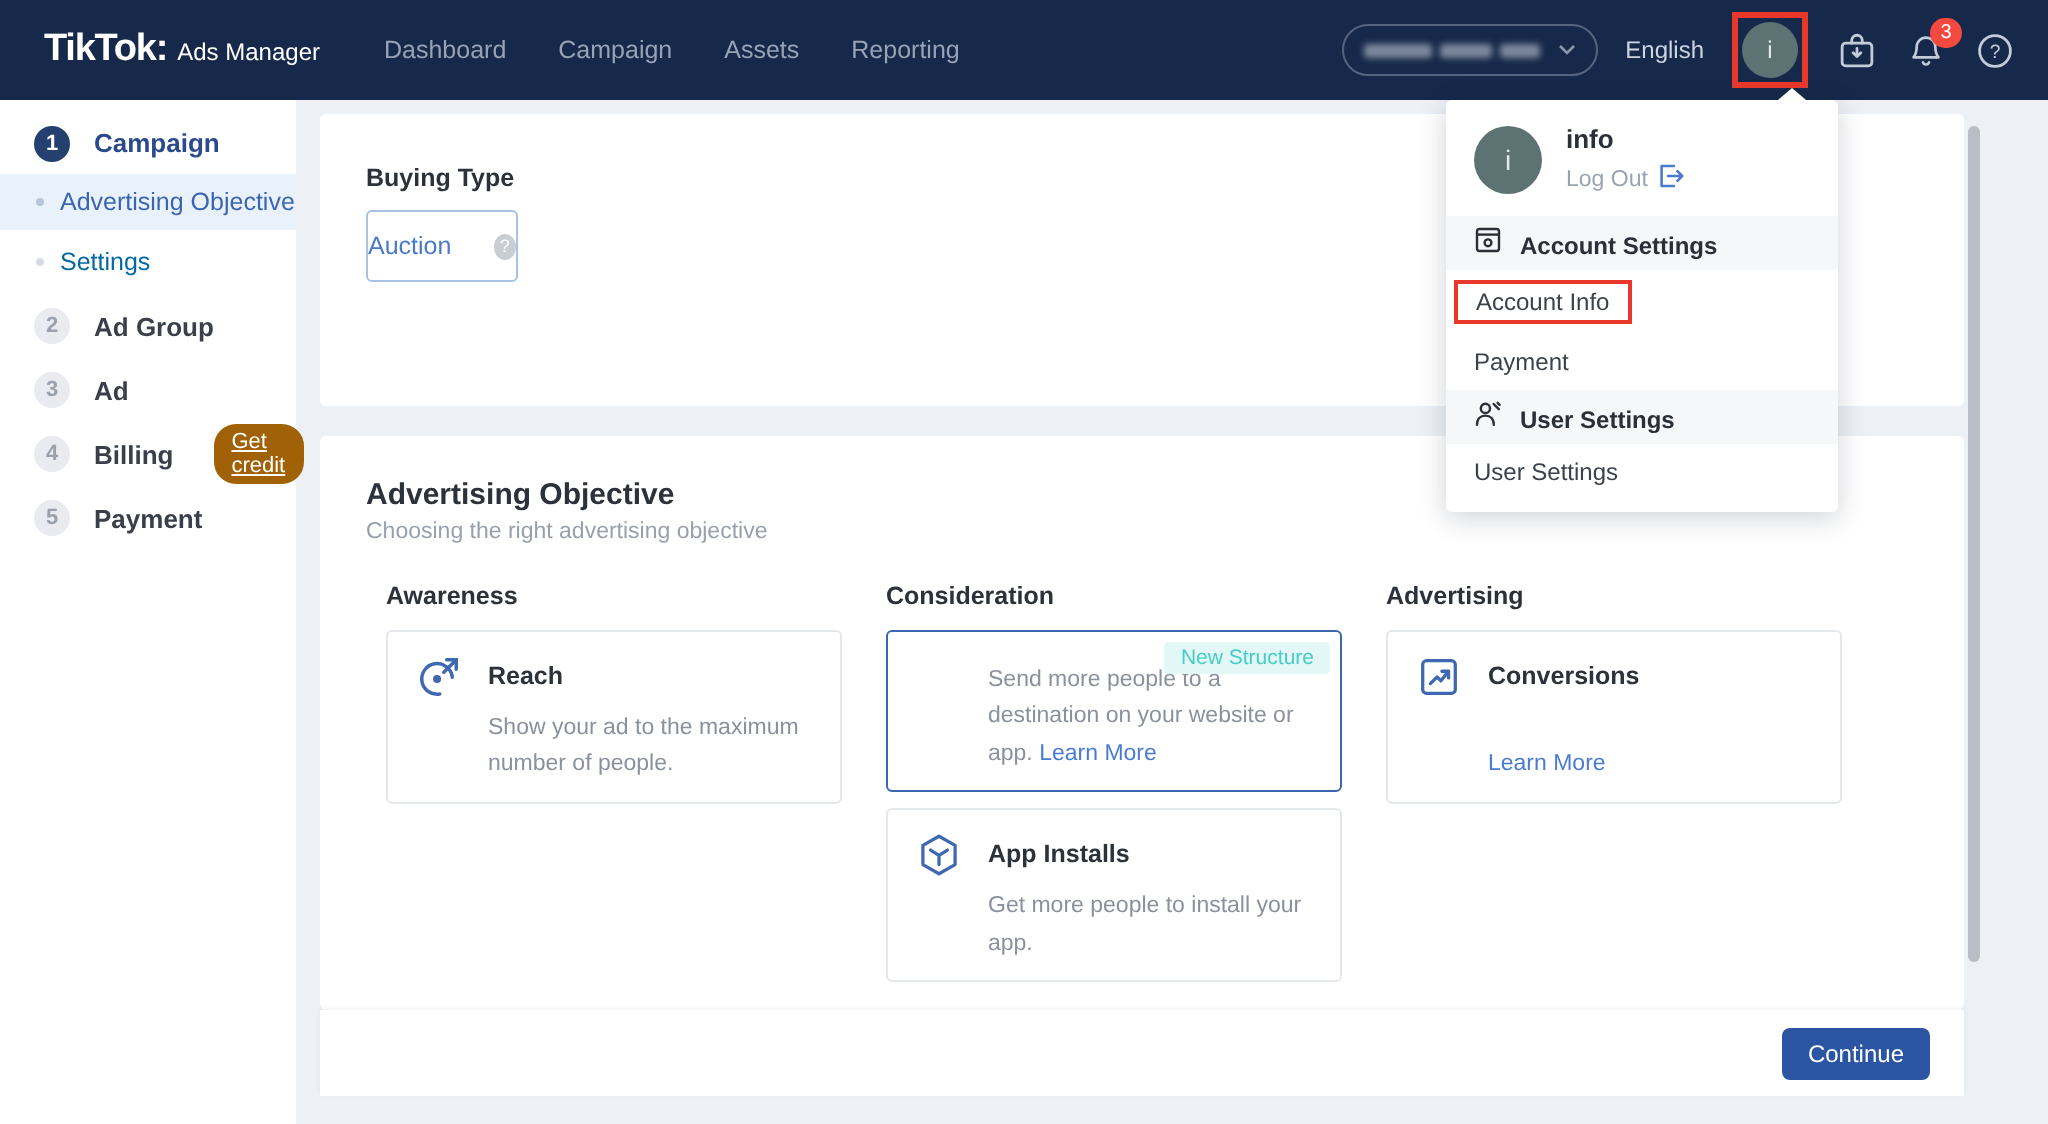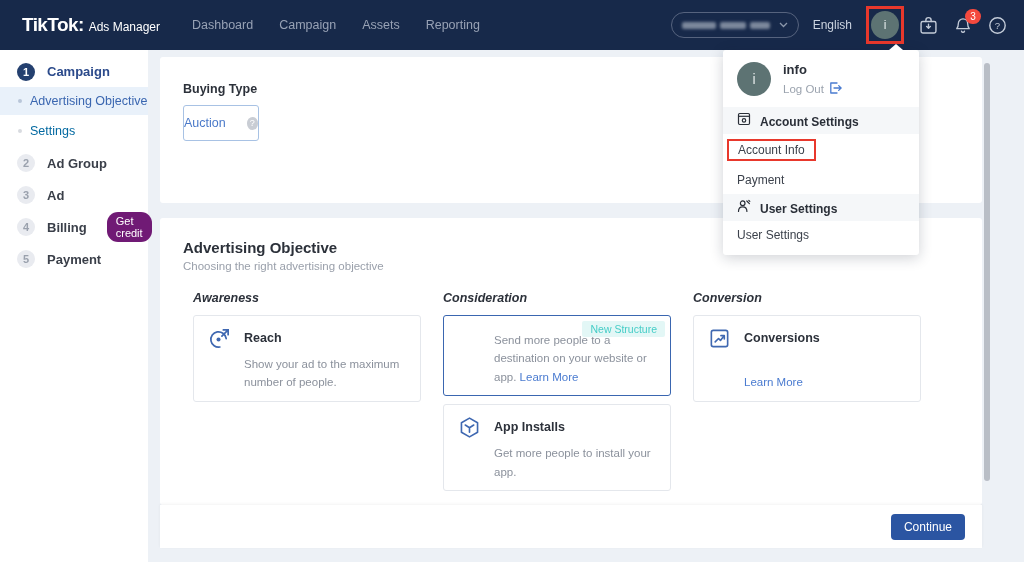--- a/index.html
+++ b/index.html
@@ -44,38 +44,38 @@
   .step-big { height:32px; }
   .step-circle { width:18px; height:18px; border-radius:50%; background:#e9ebf0; color:#9aa1ad; font-size:11px; font-weight:700; display:flex; align-items:center; justify-content:center; flex:none; }
   .step-circle.active { background:#24406f; color:#fff; }
   .step-label { font-size:13px; font-weight:700; color:#3a3f49; }
   .step-label.active { color:#2b4a8b; }
   .substep { display:flex; align-items:center; gap:8px; padding-left:18px; height:28px; font-size:12.5px; color:#0369a1; cursor:pointer; }
   .substep .dot { width:4px; height:4px; border-radius:50%; background:#d8dbe0; flex:none; }
   .substep.active { background:#e9f1fa; color:#3a66b0; height:28px; }
   .substep.active .dot { background:#b9c6d8; }
   .substep.plain { height:32px; }
-  .credit-badge { background:#701a75; color:#fff; font-size:11px; padding:3px 9px; border-radius:11px; margin-left:8px; cursor:pointer; }
+  .credit-badge { background:#a16207; color:#fff; font-size:11px; padding:3px 9px; border-radius:11px; margin-left:8px; cursor:pointer;text-decoration:underline; }
 
   
   .card-top { position:absolute; left:160px; top:57px; width:822px; height:146px; background:#fff; border-radius:3px; }
   .tabs { display:flex; gap:30px; padding:27px 0 0 23px; font-size:13.5px; }
   .tab { color:#8b919c; cursor:pointer; position:relative; }
   .tab.active { color:#2c313a; font-weight:700; }
   .tab.active::after { content:""; position:absolute; left:0; right:0; bottom:-9px; height:3px; background:#3fd4cd; border-radius:2px; }
   .buying-label { margin:25px 0 0 23px; font-size:12.5px; font-weight:700; color:#2c313a; }
   .auction-btn { margin:9px 0 0 23px; width:76px; height:36px; border:1px solid #a8c2e4; border-radius:3px; background:#fff; color:#4a79c9; font-size:12.5px; display:inline-flex; align-items:center; justify-content:center; gap:21px; cursor:pointer; font-family:inherit; }
   .q-circle { width:13px; height:13px; border-radius:50%; background:#c9cdd4; color:#fff; font-size:9px; display:flex; align-items:center; justify-content:center; }
 
   .card-objective { position:absolute; left:160px; top:218px; width:822px; height:287px; background:#fff; border-radius:3px; overflow:hidden; }
   .obj-heading { padding:21px 0 0 23px; font-size:15px; font-weight:700; color:#2c313a; }
   .obj-subtitle { padding:4px 0 0 23px; font-size:11.5px; color:#9aa0ab; }
   .columns { display:flex; gap:22px; padding:19px 0 0 33px; }
   .col { width:228px; }
-  .col-header { font-size:12.5px; font-weight:600; color:#2c313a; margin-bottom:10px;font-style:italic; }
+  .col-header { font-size:12.5px; font-weight:600; color:#2c313a; margin-bottom:10px; }
   .obj-card { border:1px solid #e4e7ec; border-radius:3px; padding:10px 13px 9px; margin-bottom:8px; background:#fff; position:relative; cursor:pointer; }
   .obj-card.selected { border:1.5px solid #3a66b0; }
   .obj-head { display:flex; align-items:center; gap:13px; }
   .obj-title { font-size:12.5px; font-weight:600; color:#2c313a; display:flex; align-items:center; gap:6px; }
   .obj-icon { width:24px; height:24px; flex:none; display:flex; align-items:center; justify-content:center; }
   .obj-desc { margin:5px 0 0 37px; font-size:11.5px; color:#8b919c; line-height:1.6; }
   .learn-link { color:#4a7bd0; cursor:pointer; }
   .new-badge { position:absolute; top:5px; right:5px; background:#e3f7f6; color:#45cdc7; font-size:10.5px; padding:2px 8px; border-radius:2px; }
 
   .footer-bar { position:absolute; left:160px; top:505px; width:822px; height:43px; background:#fff; z-index:15; display:flex; align-items:center; justify-content:flex-end; padding-right:17px; box-shadow:0 -1px 3px rgba(0,0,0,.05); }
@@ -218,21 +218,21 @@
               </svg>
             </span>
             <span class="obj-title">App Installs</span>
           </div>
           <div class="obj-desc">Get more people to install your app.</div>
         </div>
 
       </div>
 
       <div class="col">
-        <div class="col-header">Conversion</div>
+        <div class="col-header">Advertising</div>
         <div class="obj-card">
           <div class="obj-head">
             <span class="obj-icon">
               <svg width="23" height="23" viewBox="0 0 24 24" fill="none" stroke="#3f68b1" stroke-width="1.7" stroke-linecap="round" stroke-linejoin="round">
                 <rect x="3.5" y="3.5" width="17" height="17" rx="2"></rect>
                 <path d="M7.5 15.5 L11 12 L13 14 L16.8 9.2"></path>
                 <path d="M17 12.5 V9 H13.5"></path>
               </svg>
             </span>
             <span class="obj-title">Conversions</span>

